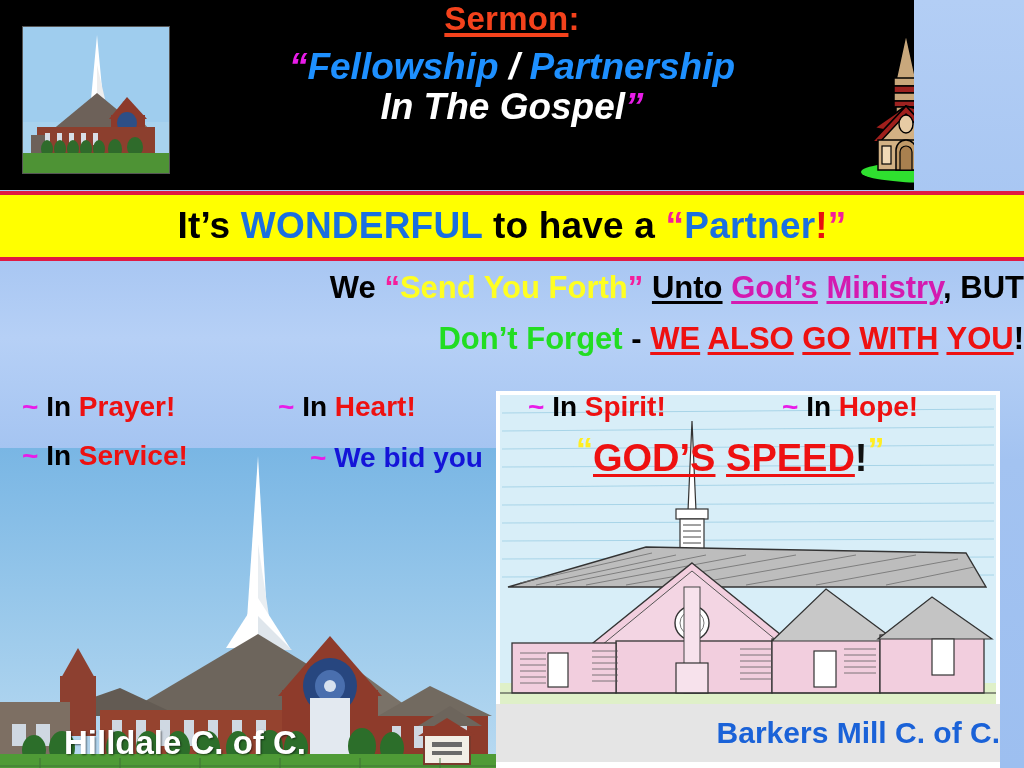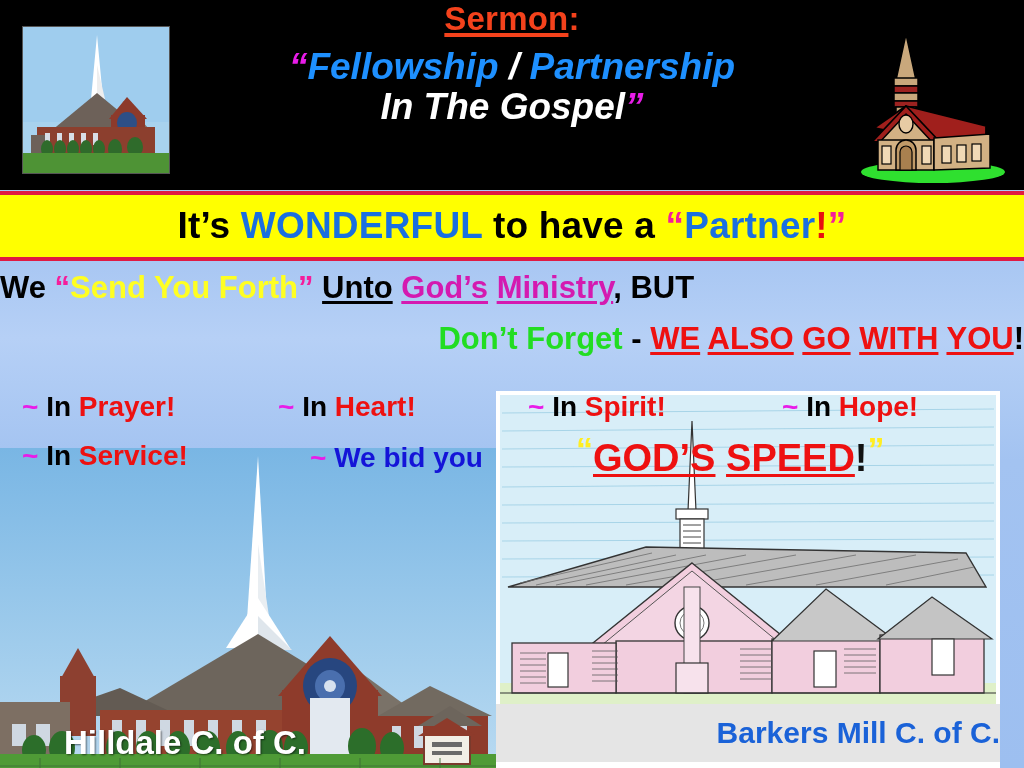--- a/index.html
+++ b/index.html
@@ -5,21 +5,21 @@
   html,body{margin:0;padding:0;}
   body{
     width:1024px;height:768px;overflow:hidden;
     font-family:"Liberation Sans","DejaVu Sans",sans-serif;
     background:#a9c9f2;
   }
   .slide{position:relative;width:1024px;height:768px;overflow:hidden;
     background:linear-gradient(to bottom,#b3cef5 0%,#a6c5f2 32%,#b6d0f6 44%,#a3c3f1 60%,#9dbff0 100%);}
 
   
-  .header{position:absolute;left:0;top:0;width:1024px;height:190px;background:#000;overflow:hidden;}
+  .header{position:absolute;left:0;top:0;width:914px;height:190px;background:#000;overflow:hidden;}
   .title-block{position:absolute;left:180px;top:2px;width:664px;text-align:center;line-height:1.02;}
   .t-line{white-space:nowrap;}
   .t-sermon{font-size:33px;font-weight:bold;color:#f4421c;text-decoration:underline;
             text-decoration-thickness:4px;text-underline-offset:3px;letter-spacing:.2px;}
   .t-row2{font-size:37px;font-weight:bold;font-style:italic;margin-top:12px;}
   .t-row3{font-size:37px;font-weight:bold;font-style:italic;margin-top:3px;}
   .q{color:#e81ce8;}
   .blue-t{color:#1e90ff;}
   .white-t{color:#ffffff;}
 
@@ -31,21 +31,21 @@
   
   .ybar{position:absolute;left:0;top:191px;width:1024px;height:70px;background:#ffff00;
         border-top:4px solid #e01a42;border-bottom:4px solid #e01a42;box-sizing:border-box;}
   .ybar-inner{position:absolute;left:0;top:0;width:1024px;height:62px;display:flex;align-items:center;justify-content:center;}
   .ybar-txt{font-size:37px;font-weight:bold;white-space:nowrap;color:#000;letter-spacing:.2px;}
   .blue-b{color:#1a6fe0;}
   .red-b{color:#e81010;}
   .mag{color:#f51d9b;}
 
   
-  .sub1{position:absolute;left:0;top:270px;width:1024px;text-align:left;font-size:31px;font-weight:bold;color:#000;white-space:nowrap;}
+  .sub1{position:absolute;left:0;top:270px;width:1024px;text-align:right;font-size:31px;font-weight:bold;color:#000;white-space:nowrap;}
   .sub2{position:absolute;left:0;top:321px;width:1024px;text-align:right;font-size:31px;font-weight:bold;color:#000;white-space:nowrap;}
   .u{text-decoration:underline;text-decoration-thickness:3px;text-underline-offset:3px;}
   .yel{color:#ffff22;}
   .pink-u{color:#d41ab0;}
   .green{color:#22dd22;}
   .red-u{color:#ee1111;}
 
   
   .drawing{position:absolute;left:496px;top:391px;width:504px;height:377px;overflow:hidden;background:#ffffff;}
   .cap-yellow{position:absolute;left:0;bottom:6px;width:504px;height:58px;background:#e5e5e5;

